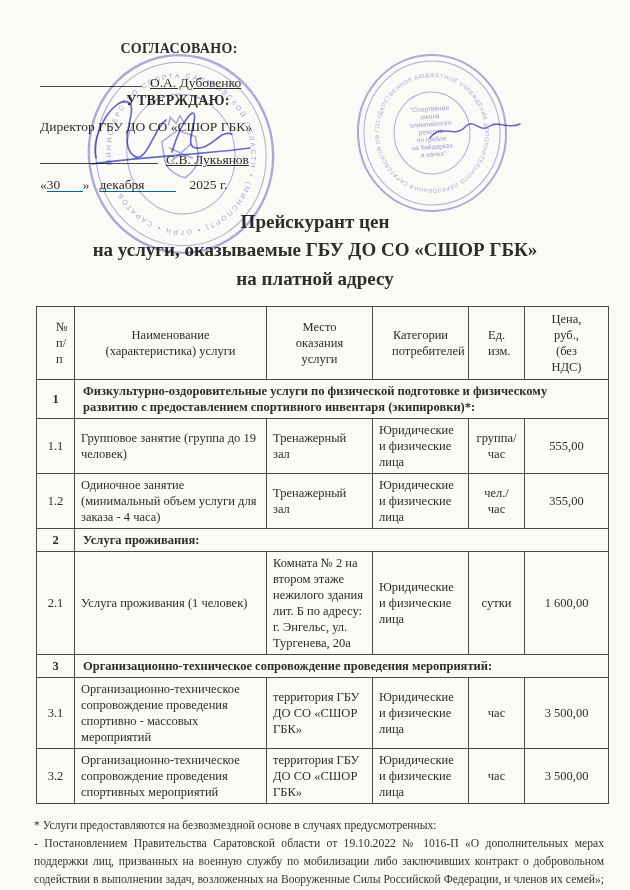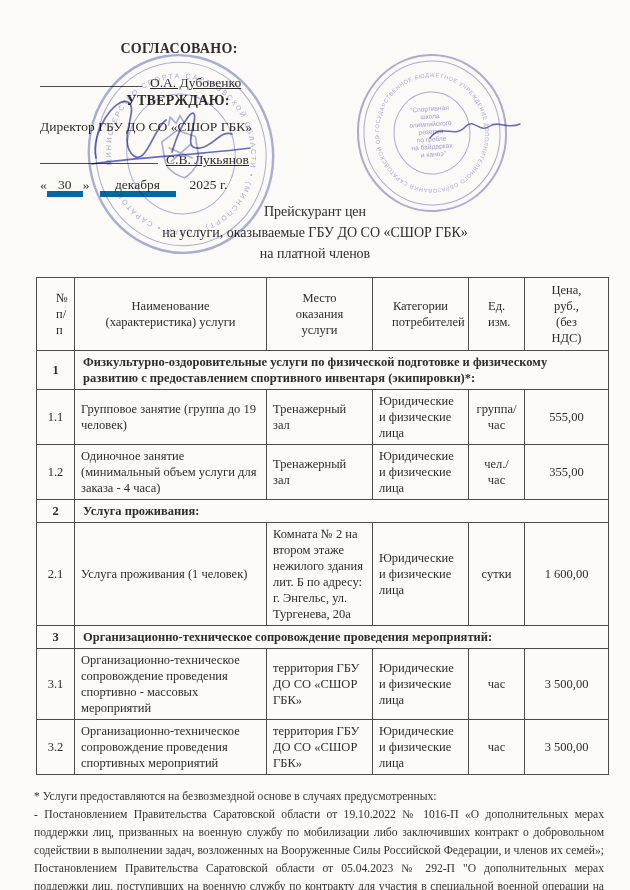--- a/index.html
+++ b/index.html
@@ -19,29 +19,29 @@
   .appr-left{width:278px;}
   .appr-right{width:276px;}
   .appr-heading{font-weight:bold;text-align:center;font-size:14px;letter-spacing:.3px;}
   .appr-role{margin-top:22px;width:218px;}
   .appr-right .appr-role{margin-top:8px;width:276px;}
   .sign-row{margin-top:16px;white-space:nowrap;text-decoration:underline;}
   .sig-line{display:inline-block;width:102px;border-bottom:1px solid #4a4a4a;vertical-align:baseline;height:12px;}
   .appr-right .sig-line{width:118px;}
   .signer{margin-left:8px;}
   .date-row{margin-top:7px;white-space:nowrap;}
-  .blank{display:inline-block;text-align:center;border-bottom:6px solid #0369a1;height:15px;vertical-align:baseline;}
+  .blank{display:inline-block;text-align:left;border-bottom:1px solid #0369a1;height:15px;vertical-align:baseline;}
   .day-blank{width:36px;}
   .month-blank{width:76px;margin-left:10px;}
   .hand{color:#4549bb;font-style:italic;font-size:14px;}
   .yr{margin-left:22px;}
   .appr-right .yr{margin-left:14px;}
 
   
-  .doc-title{margin-top:4px;text-align:center;font-weight:normal;font-size:14px;line-height:1.5;}
+  .doc-title{margin-top:14px;text-align:center;font-weight:bold;font-size:19px;line-height:1.5;}
 
   
   table.price-table{border-collapse:collapse;margin:13px 0 0 36px;width:572px;table-layout:fixed;}
   .price-table th,.price-table td{
     border:1px solid #4c4b49;
     font-size:12.5px;line-height:1.28;
     padding:3px 6px;vertical-align:middle;
   }
   .price-table th{font-weight:normal;text-align:center;white-space:pre-line;padding:4px 19px;}
   col.c-num{width:38px;} col.c-name{width:192px;} col.c-place{width:106px;}
@@ -82,21 +82,21 @@
       <div class="sign-row">
         <span class="sig-line"></span><span class="signer">С.В. Лукьянов</span>
       </div>
       <div class="date-row">«<span class="blank day-blank">30</span>»<span class="blank month-blank">декабря</span><span class="yr">2025 г.</span></div>
     </div>
   </div>
 
   <div class="doc-title">
     <div>Прейскурант цен</div>
     <div>на услуги, оказываемые ГБУ ДО СО «СШОР ГБК»</div>
-    <div>на платной членов</div>
+    <div>на платной адресу</div>
   </div>
 
   <table class="price-table">
     <colgroup>
       <col class="c-num">
         <col class="c-name">
         <col class="c-place">
         <col class="c-cat">
         <col class="c-unit">
         <col class="c-price">

